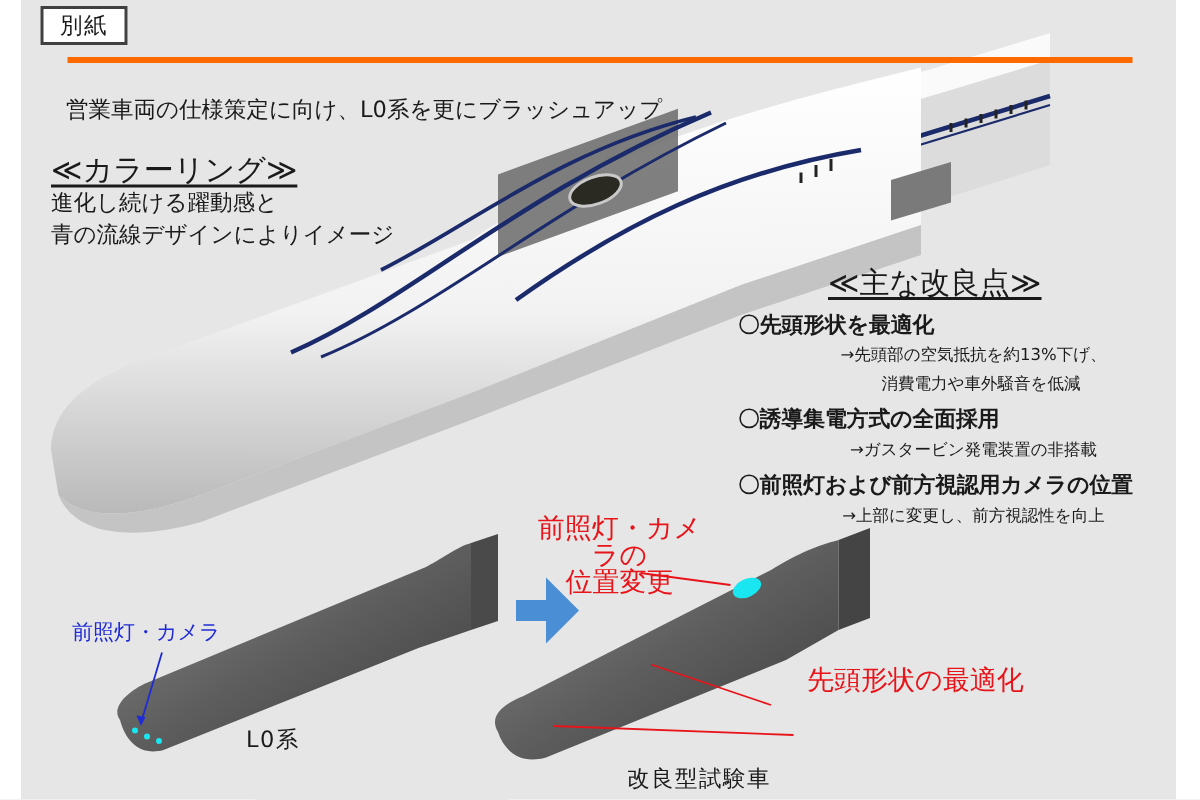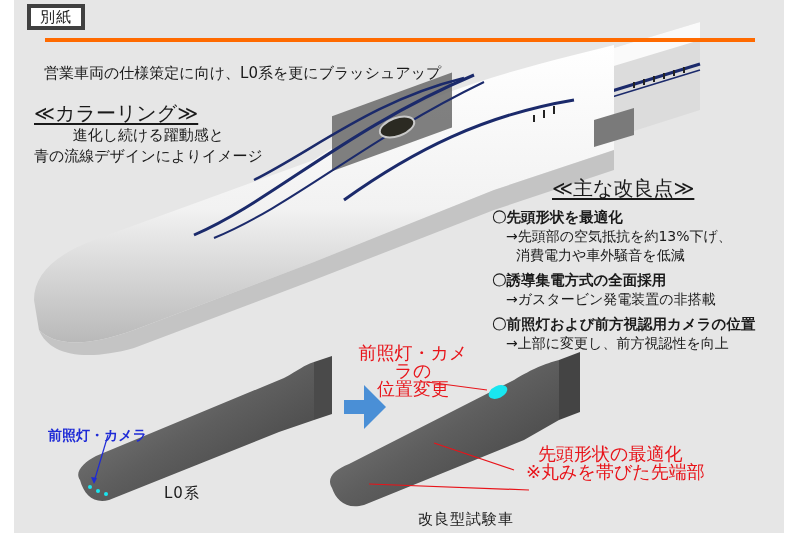--- a/index.html
+++ b/index.html
@@ -7,35 +7,35 @@
     width: 800px; height: 533px; background: #ffffff; position: relative; overflow: hidden;
     font-family: "DejaVu Sans", "Liberation Sans", sans-serif; color: #1a1a1a;
   }
   .slide {
     position: absolute; left: 14px; top: 0; width: 770px; height: 533px;
     background: #e6e6e6; overflow: hidden;
   }
   .abs { position: absolute; }
   .badge {
     left: 13px; top: 4px; width: 58px; height: 26px; background: #ffffff;
-    border: 4px solid #404040; box-sizing: border-box; font-size: 15px;
+    border: 2px solid #404040; box-sizing: border-box; font-size: 15px;
     display: flex; align-items: center; justify-content: center; letter-spacing: 1px;
   }
   .title {
     left: 200px; top: 2px; width: 420px; font-size: 25px; letter-spacing: 4px; color: #1a1a1a;
     text-align: center;
   }
   .title-rule { left: 31px; top: 38px; width: 710px; height: 4px; background: #ff6a00; }
   .subtitle { left: 30px; top: 64px; font-size: 15px; }
   .section-h { font-size: 20px; text-decoration: underline; text-underline-offset: 3px; }
-  .desc { left: 20px; top: 125px; font-size: 15px; line-height: 21px; text-align: center; }
+  .desc { left: 20px; top: 125px; font-size: 15px; line-height: 21px; }
   .points { left: 478px; top: 175px; width: 300px; }
   .points .section-h { margin-left: 60px; }
   .pt-head { font-size: 14.5px; font-weight: bold; margin-top: 6px; line-height: 19px; }
-  .pt-sub { font-size: 14px; line-height: 19px; padding-left: 14px; }
+  .pt-sub { font-size: 11px; line-height: 19px; padding-left: 14px; text-align: center; }
   .pt-sub2 { padding-left: 24px; }
   .callout-blue { color: #1f2bd6; font-size: 14px; }
   .callout-red { color: #e8141a; font-size: 18px; line-height: 18px; }
   .caption { font-size: 15px; letter-spacing: 1px; }
   svg { position: absolute; left: 0; top: 0; }
 </style>
 </head>
 <body>
 
 <div class="slide">
@@ -120,27 +120,26 @@
     <div class="section-h">≪主な改良点≫</div>
     <div class="pt-head">〇先頭形状を最適化</div>
     <div class="pt-sub">→先頭部の空気抵抗を約13%下げ、</div>
     <div class="pt-sub pt-sub2">消費電力や車外騒音を低減</div>
     <div class="pt-head">〇誘導集電方式の全面採用</div>
     <div class="pt-sub">→ガスタービン発電装置の非搭載</div>
     <div class="pt-head">〇前照灯および前方視認用カメラの位置</div>
     <div class="pt-sub">→上部に変更し、前方視認性を向上</div>
   </div>
 
-  <div class="abs callout-blue" style="left:34px; top:427px;font-weight:bold;">前照灯・カメラ</div>
+  <div class="abs callout-blue" style="left:34px; top:413px;">前照灯・カメラ</div>
   <div class="abs caption" style="left:150px; top:484px;">L0系</div>
 
   <div class="abs callout-red" style="left:344px; top:344px; text-align:center; width:110px;">
     <div>前照灯・カメラの</div>
     <div>位置変更</div>
   </div>
 
   <div class="abs callout-red" style="left:512px; top:445px;">
     <div style="padding-left:12px;">先頭形状の最適化</div>
-    <div>※丸みを帯びた先端部</div>
   </div>
 
   <div class="abs caption" style="left:404px; top:510px;">改良型試験車</div>
 </div>
 
 </body></html>

